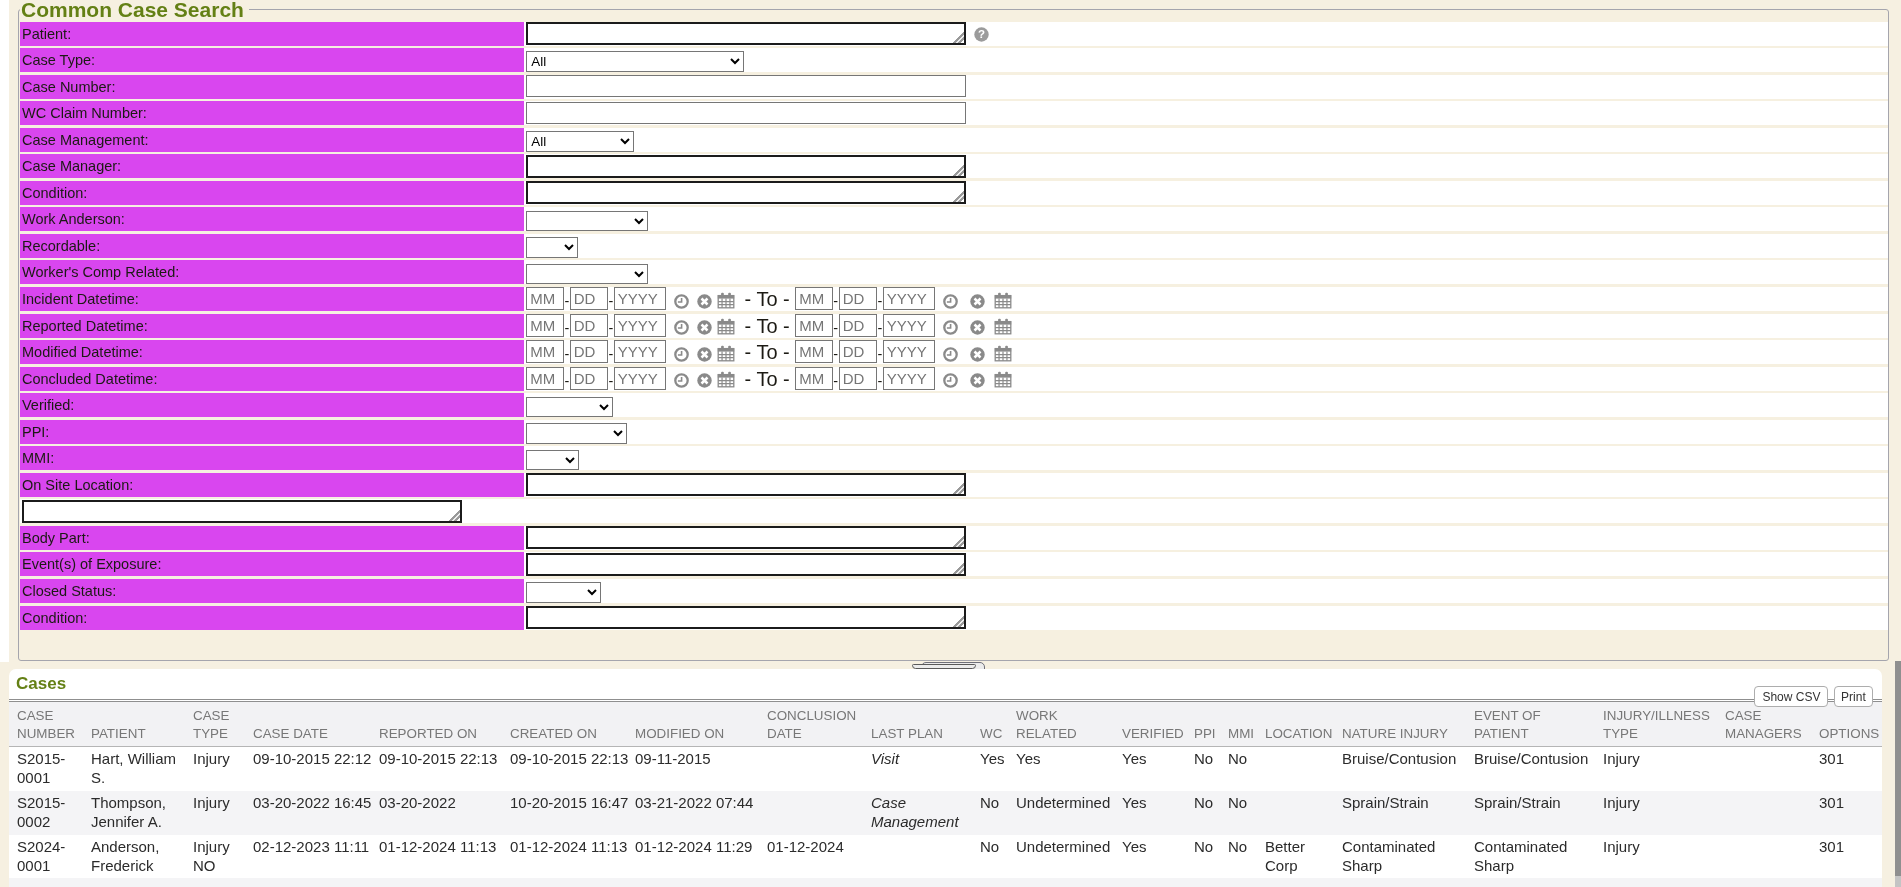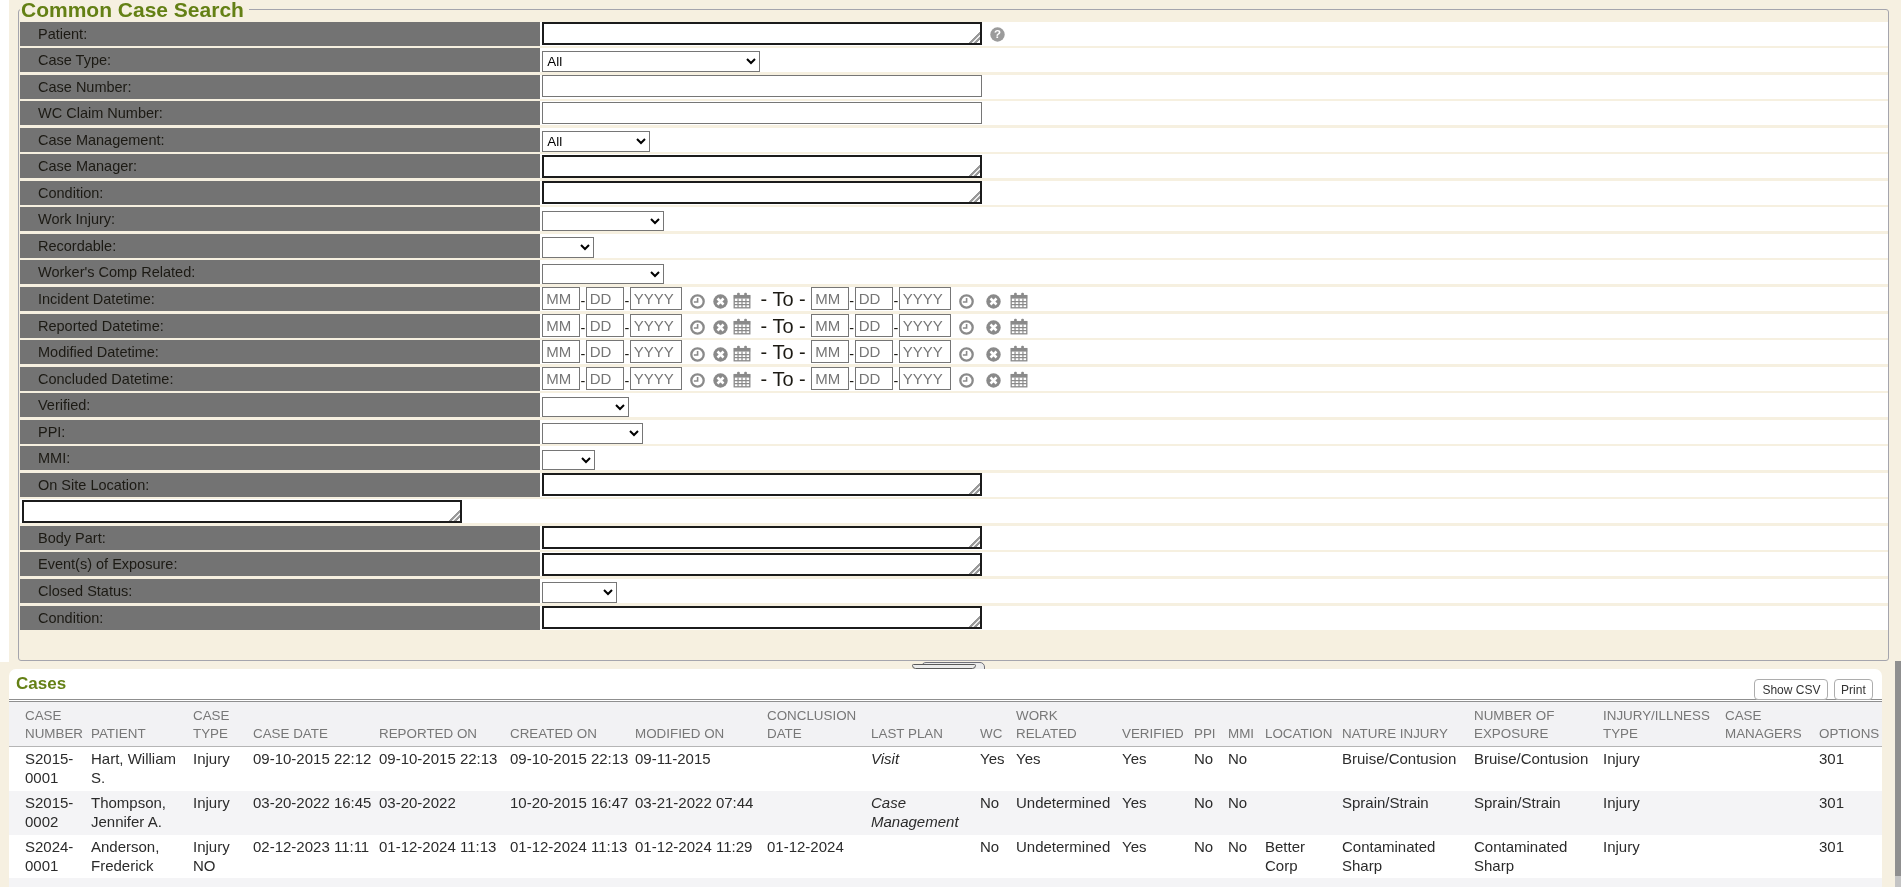--- a/index.html
+++ b/index.html
@@ -1,20 +1,20 @@
 <!DOCTYPE html>
 <html><head><meta charset="utf-8"><style>
 html,body{margin:0;padding:0;background:#fff;font-family:"Liberation Sans",sans-serif;}
 body{width:1901px;height:887px;position:relative;overflow:hidden;}
 #topband{position:absolute;left:9px;top:0;width:1892px;height:661.6px;background:#f6f0e1;}
 #botband{position:absolute;left:0;top:661.6px;width:1901px;height:225.4px;background:#f6f0e1;}
 #fs{position:absolute;left:18px;top:0;width:1868px;border:1px solid #a5a5ad;border-radius:3px;margin:0;padding:2.5px 0 0 1px;height:656.7px;background:#f6f0e0;}
 #fs legend{font-size:21px;font-weight:bold;color:#648015;margin-left:0;padding:0 5px 0 1px;line-height:19px;}
 .row{height:24px;margin-bottom:2.55px;display:flex;font-size:14.5px;color:#1c1a14;}
-.lb{width:502.3px;flex:none;background:#737373;padding-left:18px;line-height:24.5px;white-space:pre;}
+.lb{width:502.3px;flex:none;background:#d946ef;padding-left:2px;line-height:24.5px;white-space:pre;}
 .fd{flex:1;background:#fff;padding-left:2px;position:relative;line-height:24px;}
 .ta{width:432px;height:19px;border:2px solid #1b1b1b;padding:0 2px;margin:0;font-family:inherit;font-size:14.5px;resize:both;vertical-align:top;margin-top:0.5px;background:#fff;}
 .ta::-webkit-resizer{background:linear-gradient(135deg,transparent 62%,#999 62%,#999 71%,#eee 71%,#eee 79%,#999 79%,#999 88%,#fff 88%);}
 .ti{width:434px;height:20px;border:1px solid #767676;padding:0 2px;margin:0;font-family:inherit;font-size:14.5px;vertical-align:top;margin-top:0.8px;background:#fff;}
 select{font-family:inherit;font-size:13.4px;height:20.5px;margin:0;vertical-align:top;margin-top:3.4px;background:#fff;}
 .help{position:relative;top:3.5px;margin-left:8px;}
 .di{border:1px solid #767676;padding:0;margin:0;font-family:inherit;font-size:15px;height:21px;vertical-align:top;margin-top:0.4px;padding-left:3px;background:#fff;color:#1c1a14;}
 .di::placeholder{color:#757575;opacity:1;}
 .mm{width:32.6px;}
 .dd{width:33.2px;}
@@ -24,29 +24,29 @@
 .icw2{margin-left:8px;}
 .icw3{margin-left:4.6px;}
 .ic{position:relative;top:2.7px;}
 .to{margin-left:10px;margin-right:5.5px;font-size:20px;}
 #btn1,#btn2{position:absolute;background:#ececec;}
 #btn1{left:920.9px;top:662.3px;width:62.4px;height:10px;border:1px solid #70707a;border-radius:5px;}
 #btn2{left:912px;top:663.7px;width:61.7px;height:3.2px;border:1.5px solid #5a5a5a;border-radius:2px 2px 5px 5px;}
 #panel{position:absolute;left:9px;top:668.8px;width:1873px;height:260px;background:#fff;border-radius:7px 7px 0 0;}
 #casesbar{position:relative;height:30.5px;}
 #casesbar .t{position:absolute;left:7px;top:5px;font-size:17px;font-weight:bold;color:#648015;}
-.btn{position:absolute;top:10px;height:21.5px;box-sizing:border-box;border:1px solid #adadad;border-radius:4px;background:#fff;font-family:inherit;font-size:12px;color:#333;padding:0;white-space:nowrap;}
+.btn{position:absolute;top:17px;height:21.5px;box-sizing:border-box;border:1px solid #adadad;border-radius:4px;background:#fff;font-family:inherit;font-size:12px;color:#333;padding:0;white-space:nowrap;}
 #bcsv{right:53.6px;width:74px;}
 #bprint{right:8.9px;width:39.3px;}
 .dbl{height:1px;border-top:1px solid #8f8f8f;border-bottom:1px solid #8f8f8f;}
 table{border-collapse:collapse;table-layout:fixed;width:1873px;}
 th{font-size:13.4px;font-weight:normal;color:#777;text-align:left;vertical-align:bottom;padding:4.7px 8px 3.5px 0;background:#f2f2f4;line-height:17.8px;}
 thead tr{border-bottom:1px solid #b5b5b5;}
 td{font-size:15px;color:#2b2b2b;vertical-align:top;padding:3.4px 6px 0 0;line-height:18.9px;height:40.4px;}
-td:first-child,th:first-child{padding-left:16px;}
+td:first-child,th:first-child{padding-left:8px;}
 tr.even td{background:#f4f4f6;}
 .it{font-style:italic;}
 #sbthumb{position:absolute;left:1895px;top:661px;width:6px;height:215px;background:#8f8f8f;}
 #sbtrack{position:absolute;left:1895px;top:876px;width:6px;height:11px;background:#c4c4c4;}
 </style></head><body>
 <div id="topband"></div>
 <div id="botband"></div>
 <fieldset id="fs">
     <legend>Common Case Search</legend>
 <div class="row">
@@ -74,21 +74,21 @@
     </div>
 <div class="row">
       <div class="lb">Case Manager:</div>
       <div class="fd"><textarea class="ta" style=""></textarea></div>
     </div>
 <div class="row">
       <div class="lb">Condition:</div>
       <div class="fd"><textarea class="ta" style=""></textarea></div>
     </div>
 <div class="row">
-      <div class="lb">Work Injury:</div>
+      <div class="lb">Work Anderson:</div>
       <div class="fd"><select style="width:122px"><option></option></select></div>
     </div>
 <div class="row">
       <div class="lb">Recordable:</div>
       <div class="fd"><select style="width:52px"><option></option></select></div>
     </div>
 <div class="row">
       <div class="lb">Worker's Comp Related:</div>
       <div class="fd"><select style="width:122px"><option></option></select></div>
     </div>
@@ -307,21 +307,21 @@
           <th>MODIFIED ON</th>
           <th>CONCLUSION DATE</th>
           <th>LAST PLAN</th>
           <th>WC</th>
           <th>WORK RELATED</th>
           <th>VERIFIED</th>
           <th>PPI</th>
           <th>MMI</th>
           <th>LOCATION</th>
           <th>NATURE INJURY</th>
-          <th>NUMBER OF EXPOSURE</th>
+          <th>EVENT OF PATIENT</th>
           <th>INJURY/ILLNESS TYPE</th>
           <th>CASE MANAGERS</th>
           <th>OPTIONS</th>
 </tr>
       </thead>
 <tbody>
 <tr>
           <td>S2015-0001</td>
           <td>Hart, William S.</td>
           <td>Injury</td>

